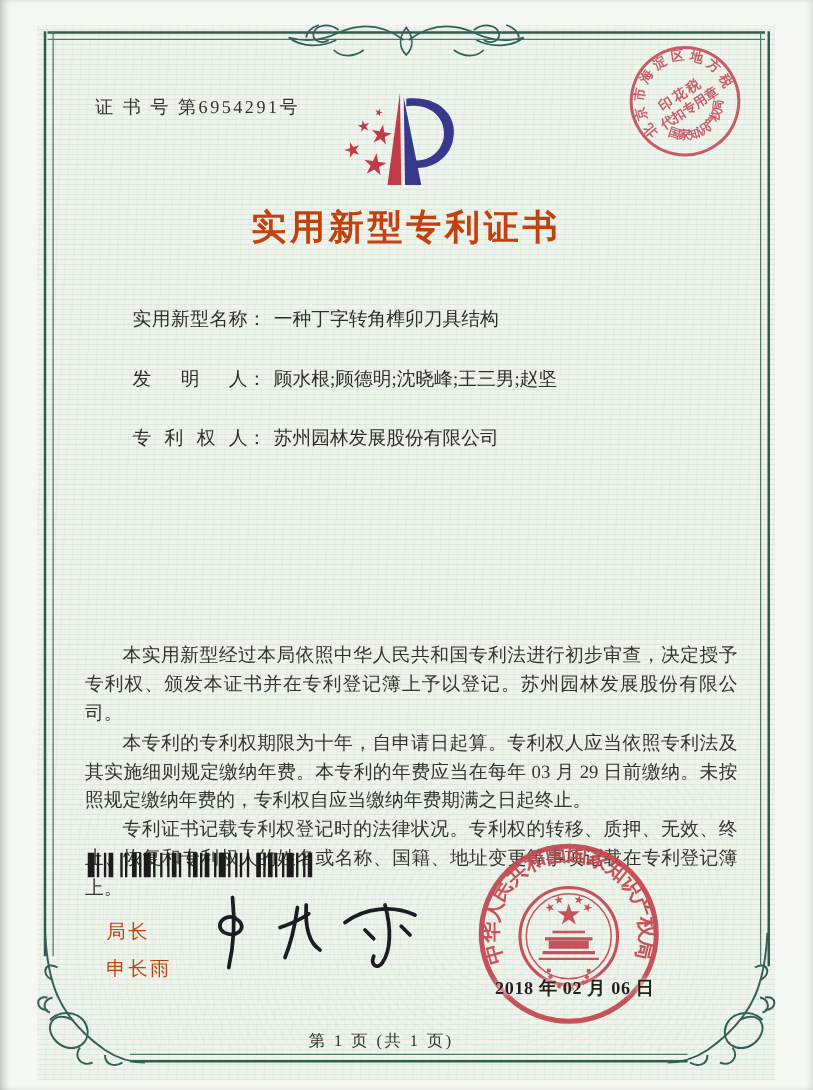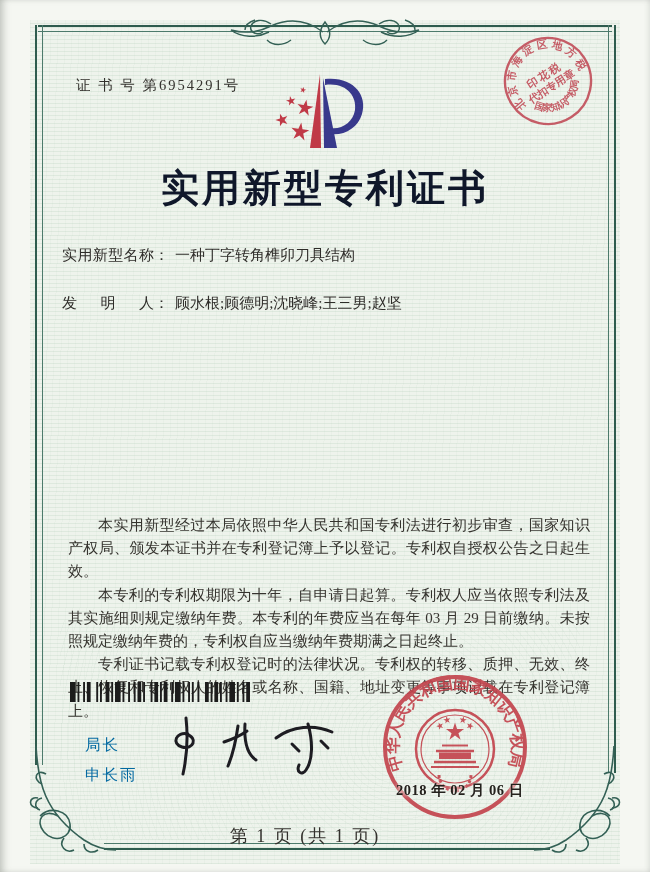--- a/index.html
+++ b/index.html
@@ -28,40 +28,40 @@
   .frame-left{position:absolute;left:35px;top:25px;width:5px;height:740px;
     border-left:2px solid #2e5c4e;border-right:1px solid #4c7a6b;}
   .frame-right{position:absolute;left:608px;top:25px;width:5px;height:748px;
     border-left:1px solid #4c7a6b;border-right:2px solid #2e5c4e;}
   .bottom-rule{position:absolute;left:104px;top:843px;width:446px;height:4px;
     border-top:1px solid #4c7a6b;border-bottom:2px solid #2e5c4e;}
   .ornament{position:absolute;color:#336055;}
   
   .cert-no{position:absolute;left:60px;top:76px;font-size:14.5px;letter-spacing:2px;color:#33312d;margin-left:16px;}
   .title{position:absolute;left:0;top:163px;width:650px;text-align:center;
-    font-size:38px;font-weight:bold;letter-spacing:3px;color:#0f172a;}
+    font-size:28px;font-weight:bold;letter-spacing:3px;color:#c2410c;}
   .fields{position:absolute;left:62px;top:246px;width:520px;}
   .frow{height:47.5px;font-size:15px;white-space:nowrap;}
-  .flabel{display:inline-block;width:92px;text-align:justify;text-align-last:justify;vertical-align:top;}
+  .flabel{display:inline-block;width:92px;text-align:justify;text-align-last:justify;vertical-align:top;margin-left:44px;}
   .fcolon{display:inline-block;margin-right:6px;}
   .paragraphs{position:absolute;left:68px;top:514px;width:522px;
     font-size:15px;line-height:23.2px;text-align:justify;color:#35332e;}
   .paragraphs p{margin:0;text-indent:2em;}
-  .signer{position:absolute;left:85px;top:735px;font-size:15.5px;color:#0369a1;
+  .signer{position:absolute;left:85px;top:735px;font-size:15.5px;color:#c2410c;
     font-family:"Liberation Sans","DejaVu Sans",sans-serif;}
   .signer div{margin-bottom:9px;letter-spacing:2px;}
   .sig-svg{position:absolute;left:158px;top:708px;}
   .barcode{position:absolute;left:70px;top:682px;}
   .seal-svg{position:absolute;left:380px;top:672px;opacity:.92;}
   .seal-date{position:absolute;left:396px;top:781px;width:160px;font-size:14.5px;font-weight:bold;
     color:#24211d;letter-spacing:.5px;text-shadow:0 0 3px rgba(245,248,243,.9),0 0 5px rgba(245,248,243,.7);}
   .tax-stamp{position:absolute;left:501px;top:34px;opacity:.85;}
   .logo-svg{position:absolute;left:270px;top:66px;}
   .footer-page{position:absolute;left:0;top:824px;width:610px;text-align:center;
-    font-size:18px;letter-spacing:2px;color:#33312d;}
+    font-size:13px;letter-spacing:2px;color:#33312d;}
 </style>
 </head>
 <body>
 
 <div class="page">
 
   <div class="paper-texture"></div>
   <div class="texture-rings"></div>
 
   <div class="frame-top"></div>
@@ -137,24 +137,27 @@
 
   <div class="title">实用新型专利证书</div>
 
   <div class="fields">
     <div class="frow">
       <span class="flabel">实用新型名称</span><span class="fcolon">：</span><span>一种丁字转角榫卯刀具结构</span>
     </div>
     <div class="frow">
       <span class="flabel">发明人</span><span class="fcolon">：</span><span>顾水根;顾德明;沈晓峰;王三男;赵坚</span>
     </div>
+    <div class="frow">
+      <span class="flabel">专利权人</span><span class="fcolon">：</span><span>苏州园林发展股份有限公司</span>
+    </div>
   </div>
 
   <div class="paragraphs">
-    <p>本实用新型经过本局依照中华人民共和国专利法进行初步审查，国家知识产权局、颁发本证书并在专利登记簿上予以登记。专利权自授权公告之日起生效。</p>
+    <p>本实用新型经过本局依照中华人民共和国专利法进行初步审查，决定授予专利权、颁发本证书并在专利登记簿上予以登记。苏州园林发展股份有限公司。</p>
     <p>本专利的专利权期限为十年，自申请日起算。专利权人应当依照专利法及其实施细则规定缴纳年费。本专利的年费应当在每年 03 月 29 日前缴纳。未按照规定缴纳年费的，专利权自应当缴纳年费期满之日起终止。</p>
     <p>专利证书记载专利权登记时的法律状况。专利权的转移、质押、无效、终止、恢复和专利权人的姓名或名称、国籍、地址变更等事项记载在专利登记簿上。</p>
   </div>
 
   <svg id="barcode" class="barcode" width="180" height="20" preserveAspectRatio="none" viewBox="0 0 151.7 20">
       <rect x="0.00" y="0" width="4.74" height="20" fill="#1c1c1c"></rect>
       <rect x="6.32" y="0" width="1.58" height="20" fill="#1c1c1c"></rect>
       <rect x="11.06" y="0" width="1.58" height="20" fill="#1c1c1c"></rect>
       <rect x="14.22" y="0" width="3.16" height="20" fill="#1c1c1c"></rect>
       <rect x="22.12" y="0" width="1.58" height="20" fill="#1c1c1c"></rect>

